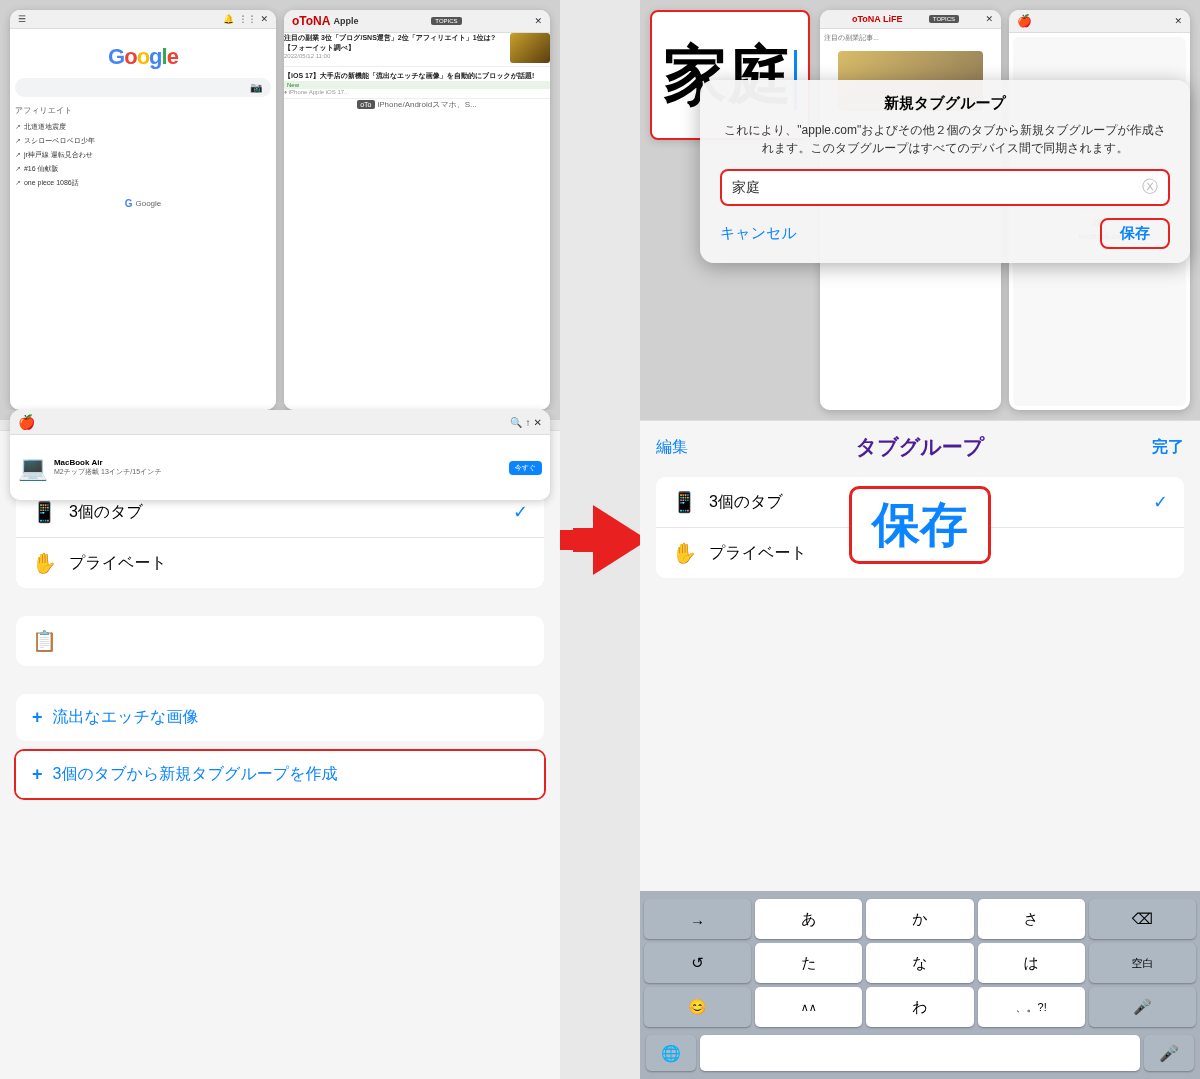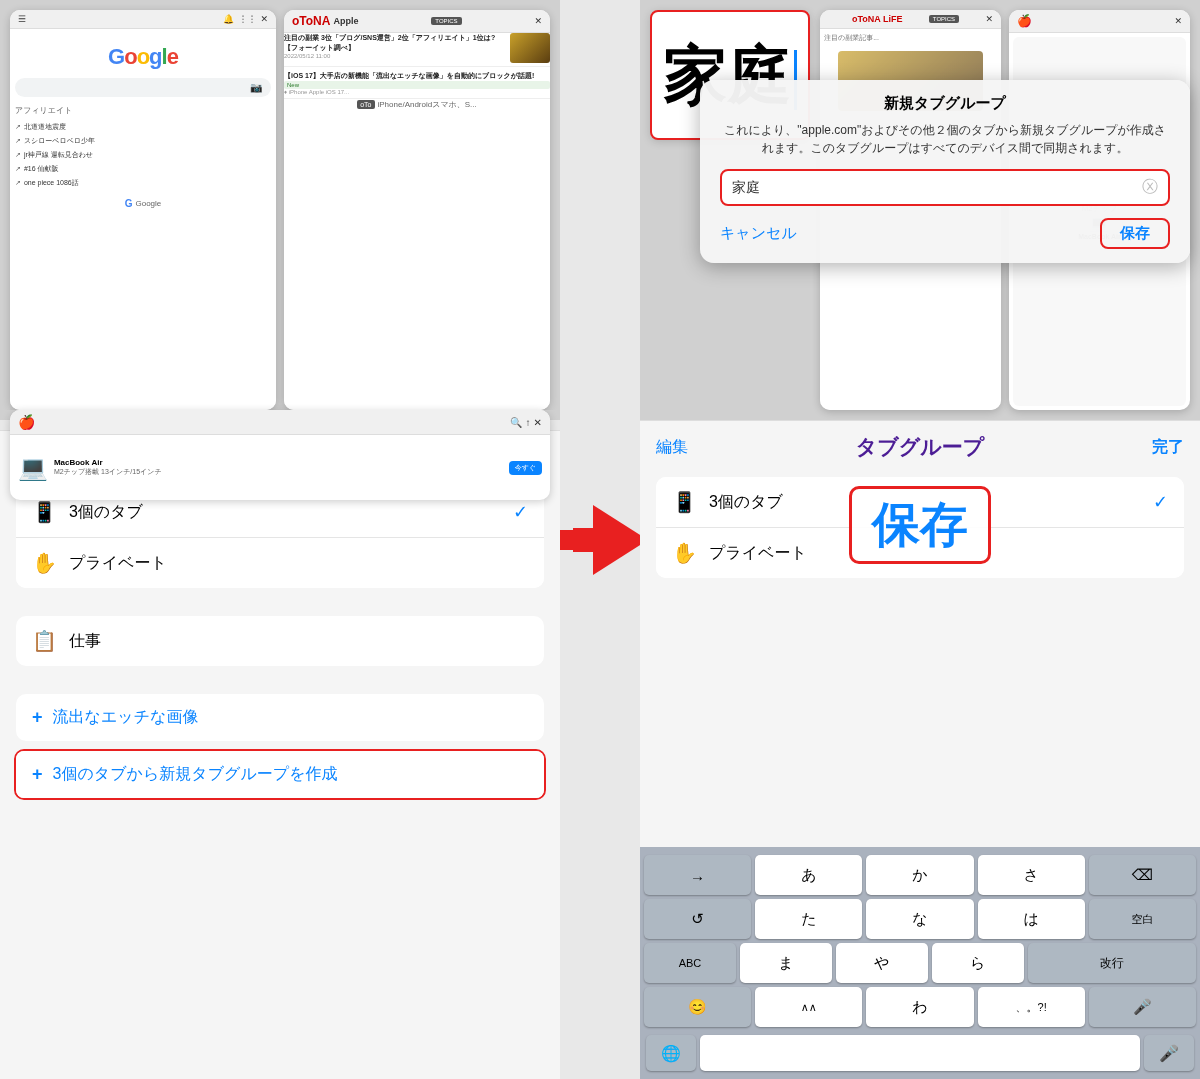--- a/index.html
+++ b/index.html
@@ -665,21 +665,20 @@
         <span class="list-item-icon">✋</span>
         <span class="list-item-label">プライベート</span>
       </div>
     </div>
 
     <div class="list-section-divider"></div>
 
     <div class="list-section">
       <div class="list-item">
         <span class="list-item-icon">📋</span>
-        <span class="list-item-label">仕事</span>
       </div>
     </div>
 
     <div class="list-section-divider"></div>
 
     <div class="list-section">
       <div class="new-group-item">
         <span class="plus-icon">+</span>
         <span class="item-text">流出なエッチな画像</span>
       </div>
@@ -784,27 +783,20 @@
         <div class="key-btn key-dark key-normal">⌫</div>
       </div>
       <div class="keyboard-row">
         <div class="key-btn key-dark key-normal">↺</div>
         <div class="key-btn key-normal">た</div>
         <div class="key-btn key-normal">な</div>
         <div class="key-btn key-normal">は</div>
         <div class="key-btn key-dark key-normal" style="font-size:11px;">空白</div>
       </div>
       <div class="keyboard-row">
-        <div class="key-btn key-dark key-normal" style="font-size:11px;">ABC</div>
-        <div class="key-btn key-normal">ま</div>
-        <div class="key-btn key-normal">や</div>
-        <div class="key-btn key-normal">ら</div>
-        <div class="key-btn key-dark key-return" style="font-size:12px;">改行</div>
-      </div>
-      <div class="keyboard-row">
         <div class="key-btn key-dark key-normal">😊</div>
         <div class="key-btn key-normal" style="font-size:11px;">∧∧</div>
         <div class="key-btn key-normal">わ</div>
         <div class="key-btn key-normal key-wide" style="font-size:11px;">、。?!</div>
         <div class="key-btn key-dark key-normal">🎤</div>
       </div>
       <div style="display:flex;justify-content:space-between;padding:4px 2px 0;">
         <div class="key-btn key-dark" style="width:50px;height:36px;font-size:16px;">🌐</div>
         <div class="key-btn" style="flex:1;margin:0 4px;height:36px;font-size:11px;"></div>
         <div class="key-btn key-dark" style="width:50px;height:36px;font-size:16px;">🎤</div>

